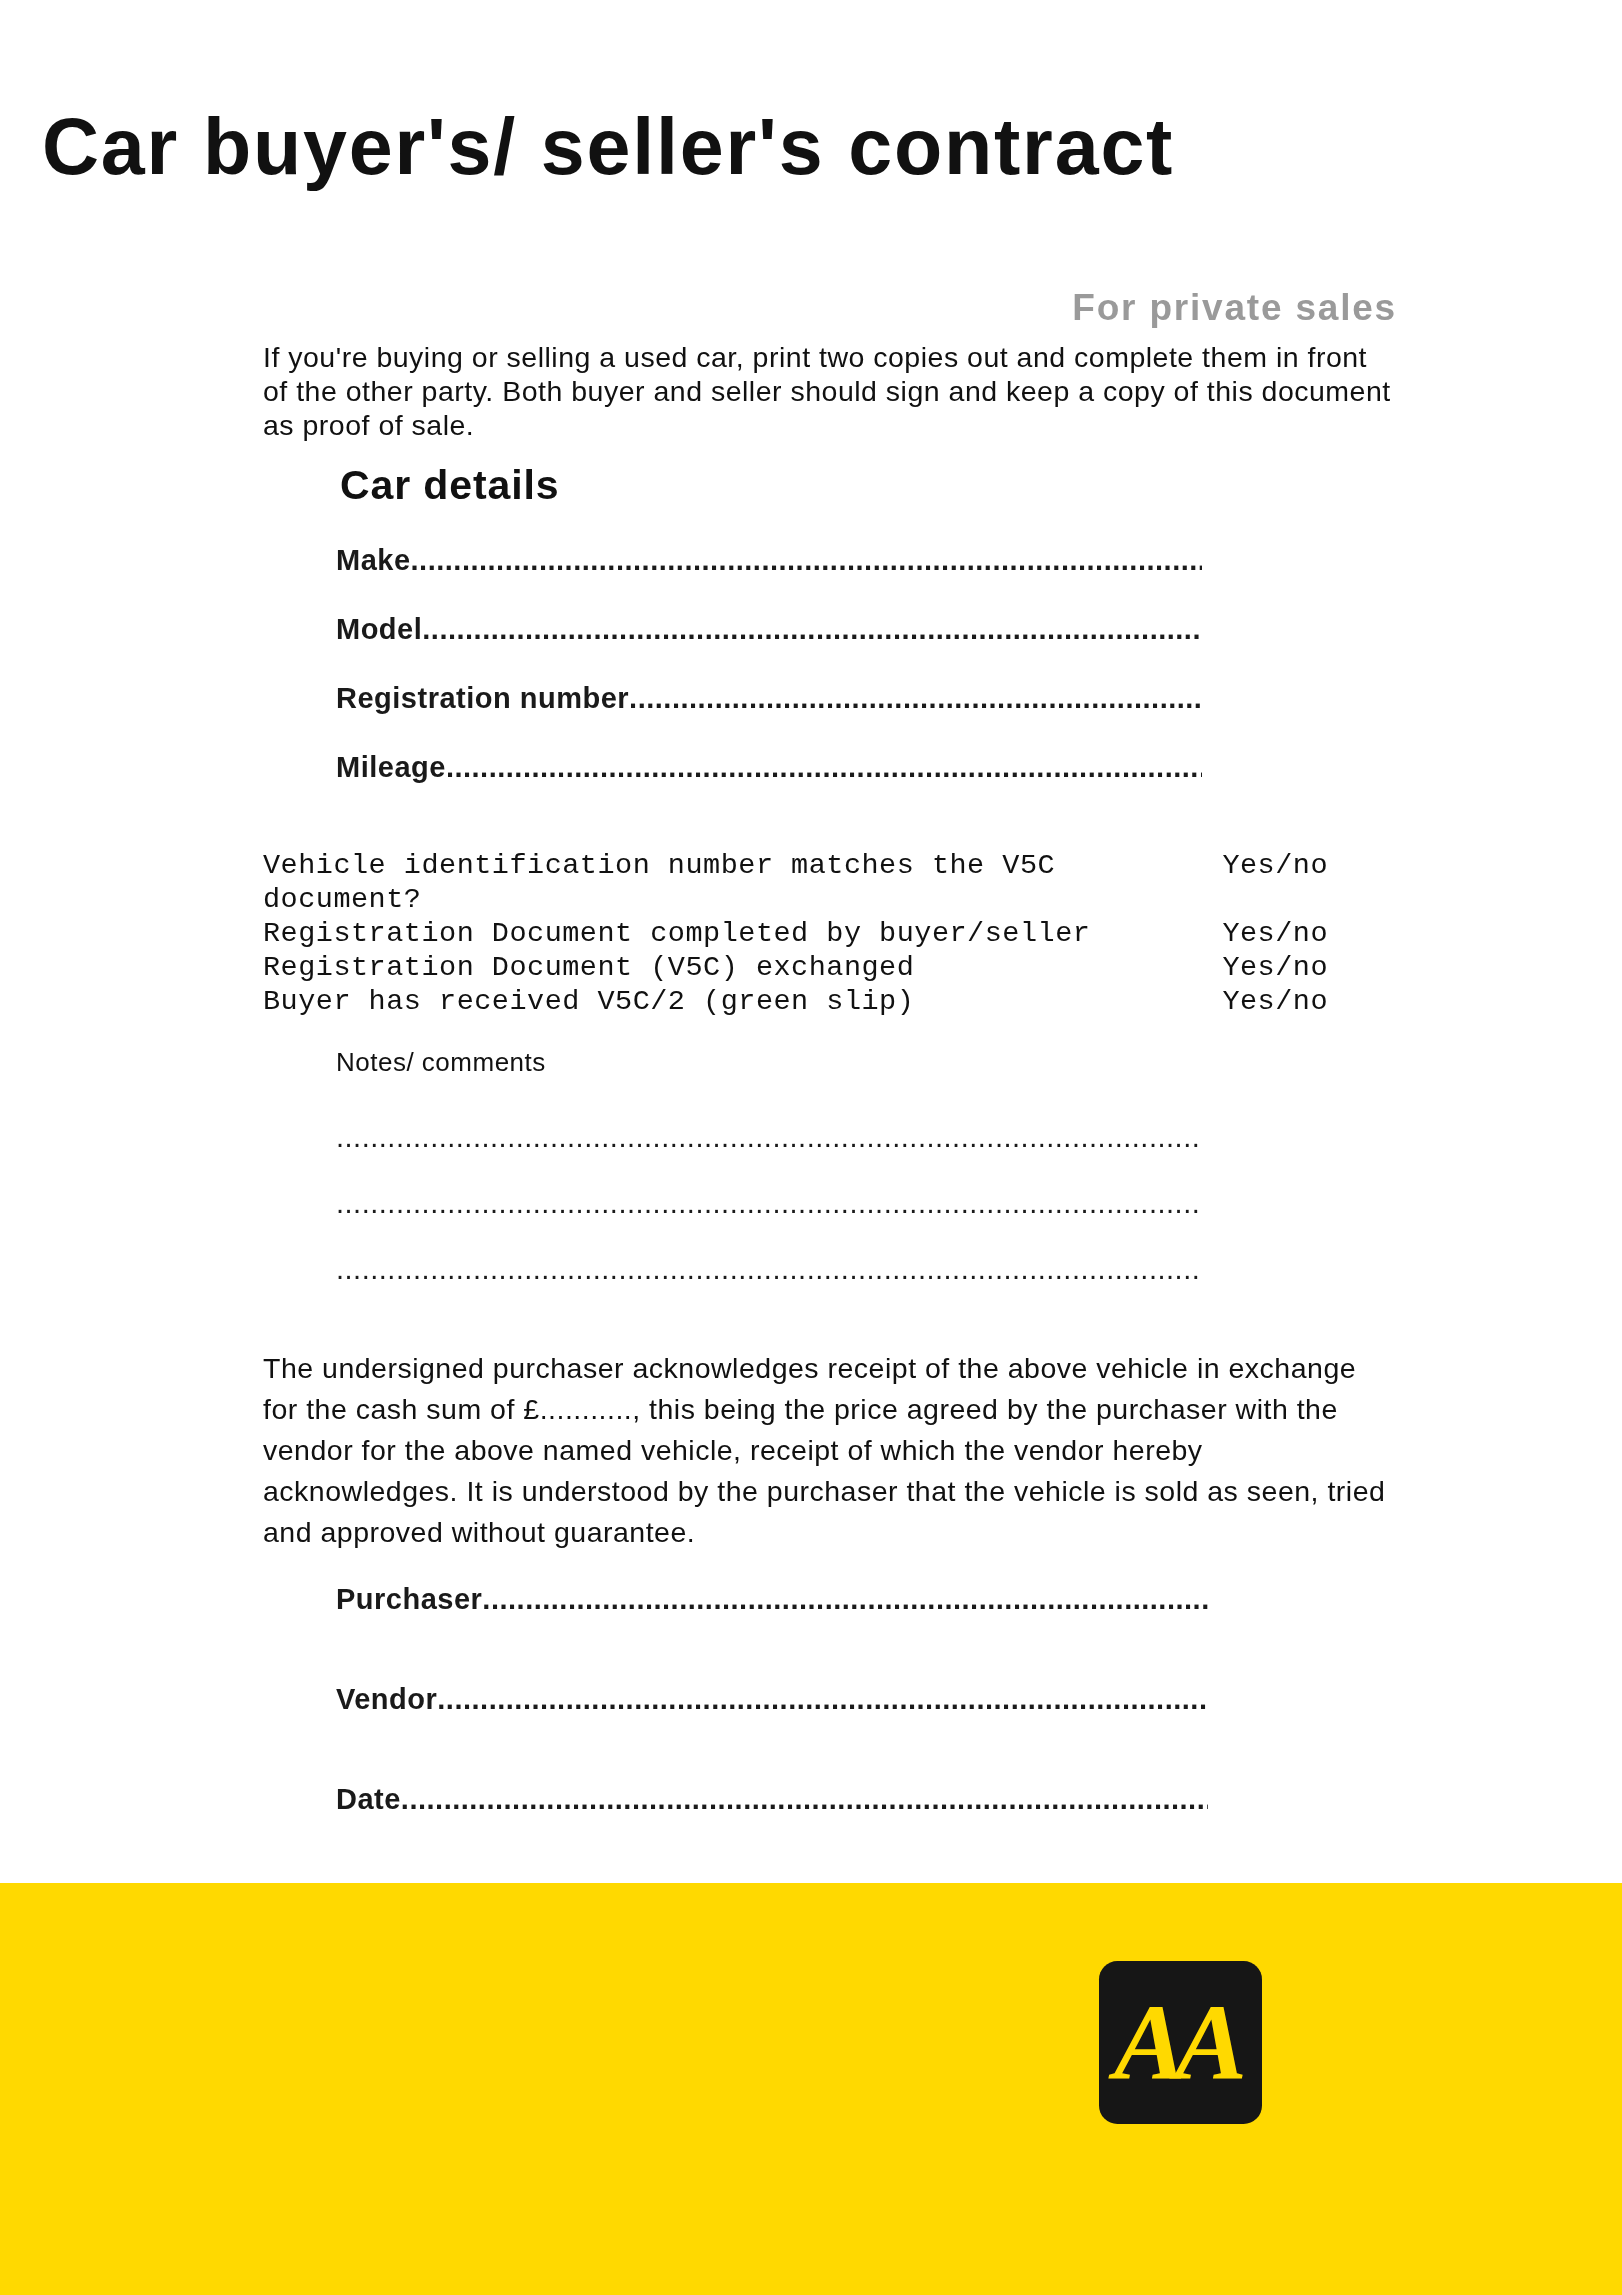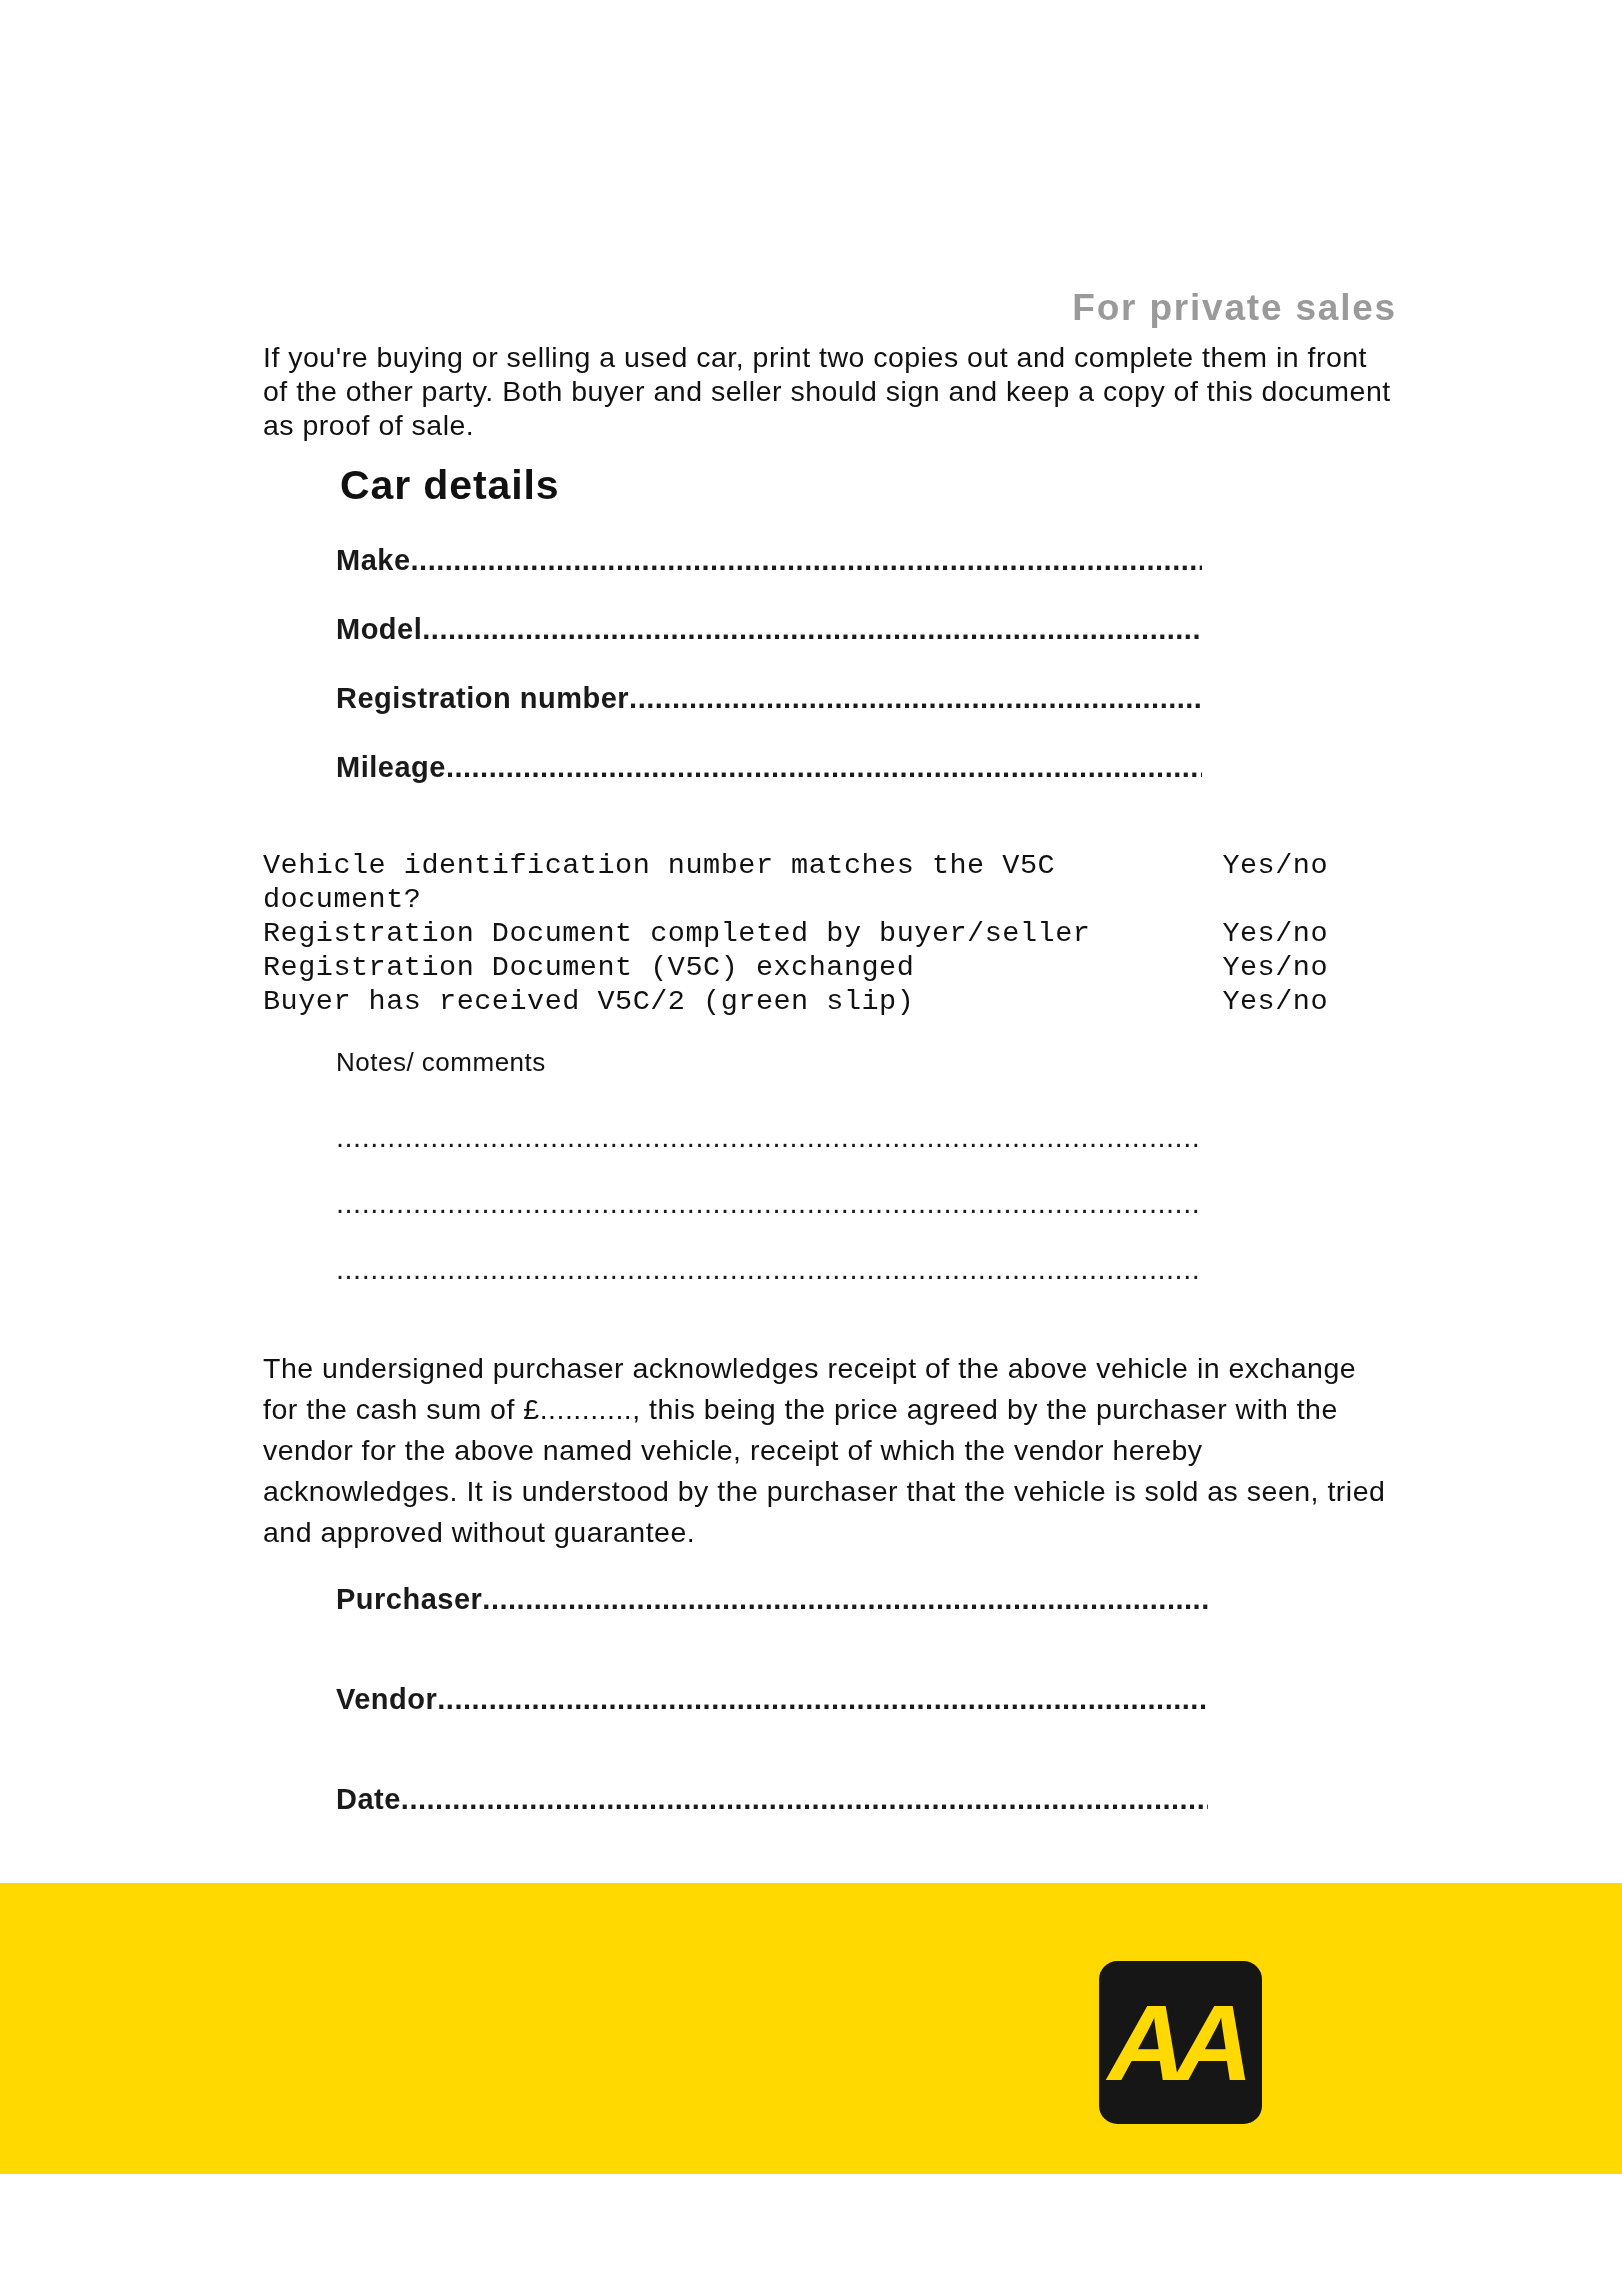--- a/index.html
+++ b/index.html
@@ -72,22 +72,23 @@
   .signatures { position:absolute; left:336px; top:1583px; width:872px; }
   .sig-line {
     display:flex; align-items:center;
     font-size:29px; font-weight:700; letter-spacing:0.5px;
     line-height:33px; margin-bottom:67px;
     white-space:nowrap;
   }
 
   .footer {
     position:absolute; left:0; top:1883px;
-    width:1623px; height:291px;
+    width:1623px; height:412px;
     background:var(--brand-yellow,#FFD900);
+    font-family:Liberation Serif, serif;
   }
   .aa-logo {
     position:absolute; left:1099px; top:78px;
     width:163px; height:163px;
     background:#161616; border-radius:18.4px;
     display:flex; align-items:center; justify-content:center;
   }
   .aa-logo-text {
     font-size:108px; font-weight:700; font-style:italic;
     letter-spacing:-11px; padding-right:11px;
@@ -98,20 +99,21 @@
     position:absolute; left:1278px; top:103px;
     font-size:42px; line-height:51px; letter-spacing:0.5px;
     color:#161616;
   }
 </style>
 </head>
 <body>
 
 <div class="page">
 
+  <h1 class="doc-title">Car buyer's/ seller's contract</h1>
 
   <div class="intro">
     <div class="intro-heading">For private sales</div>
     <div class="intro-body">If you're buying or selling a used car, print two copies out and complete them in front of the other party. Both buyer and seller should sign and keep a copy of this document as proof of sale.</div>
   </div>
 
   <h2 class="section-heading">Car details</h2>
 
   <div class="fields">
     <div class="field-line">

